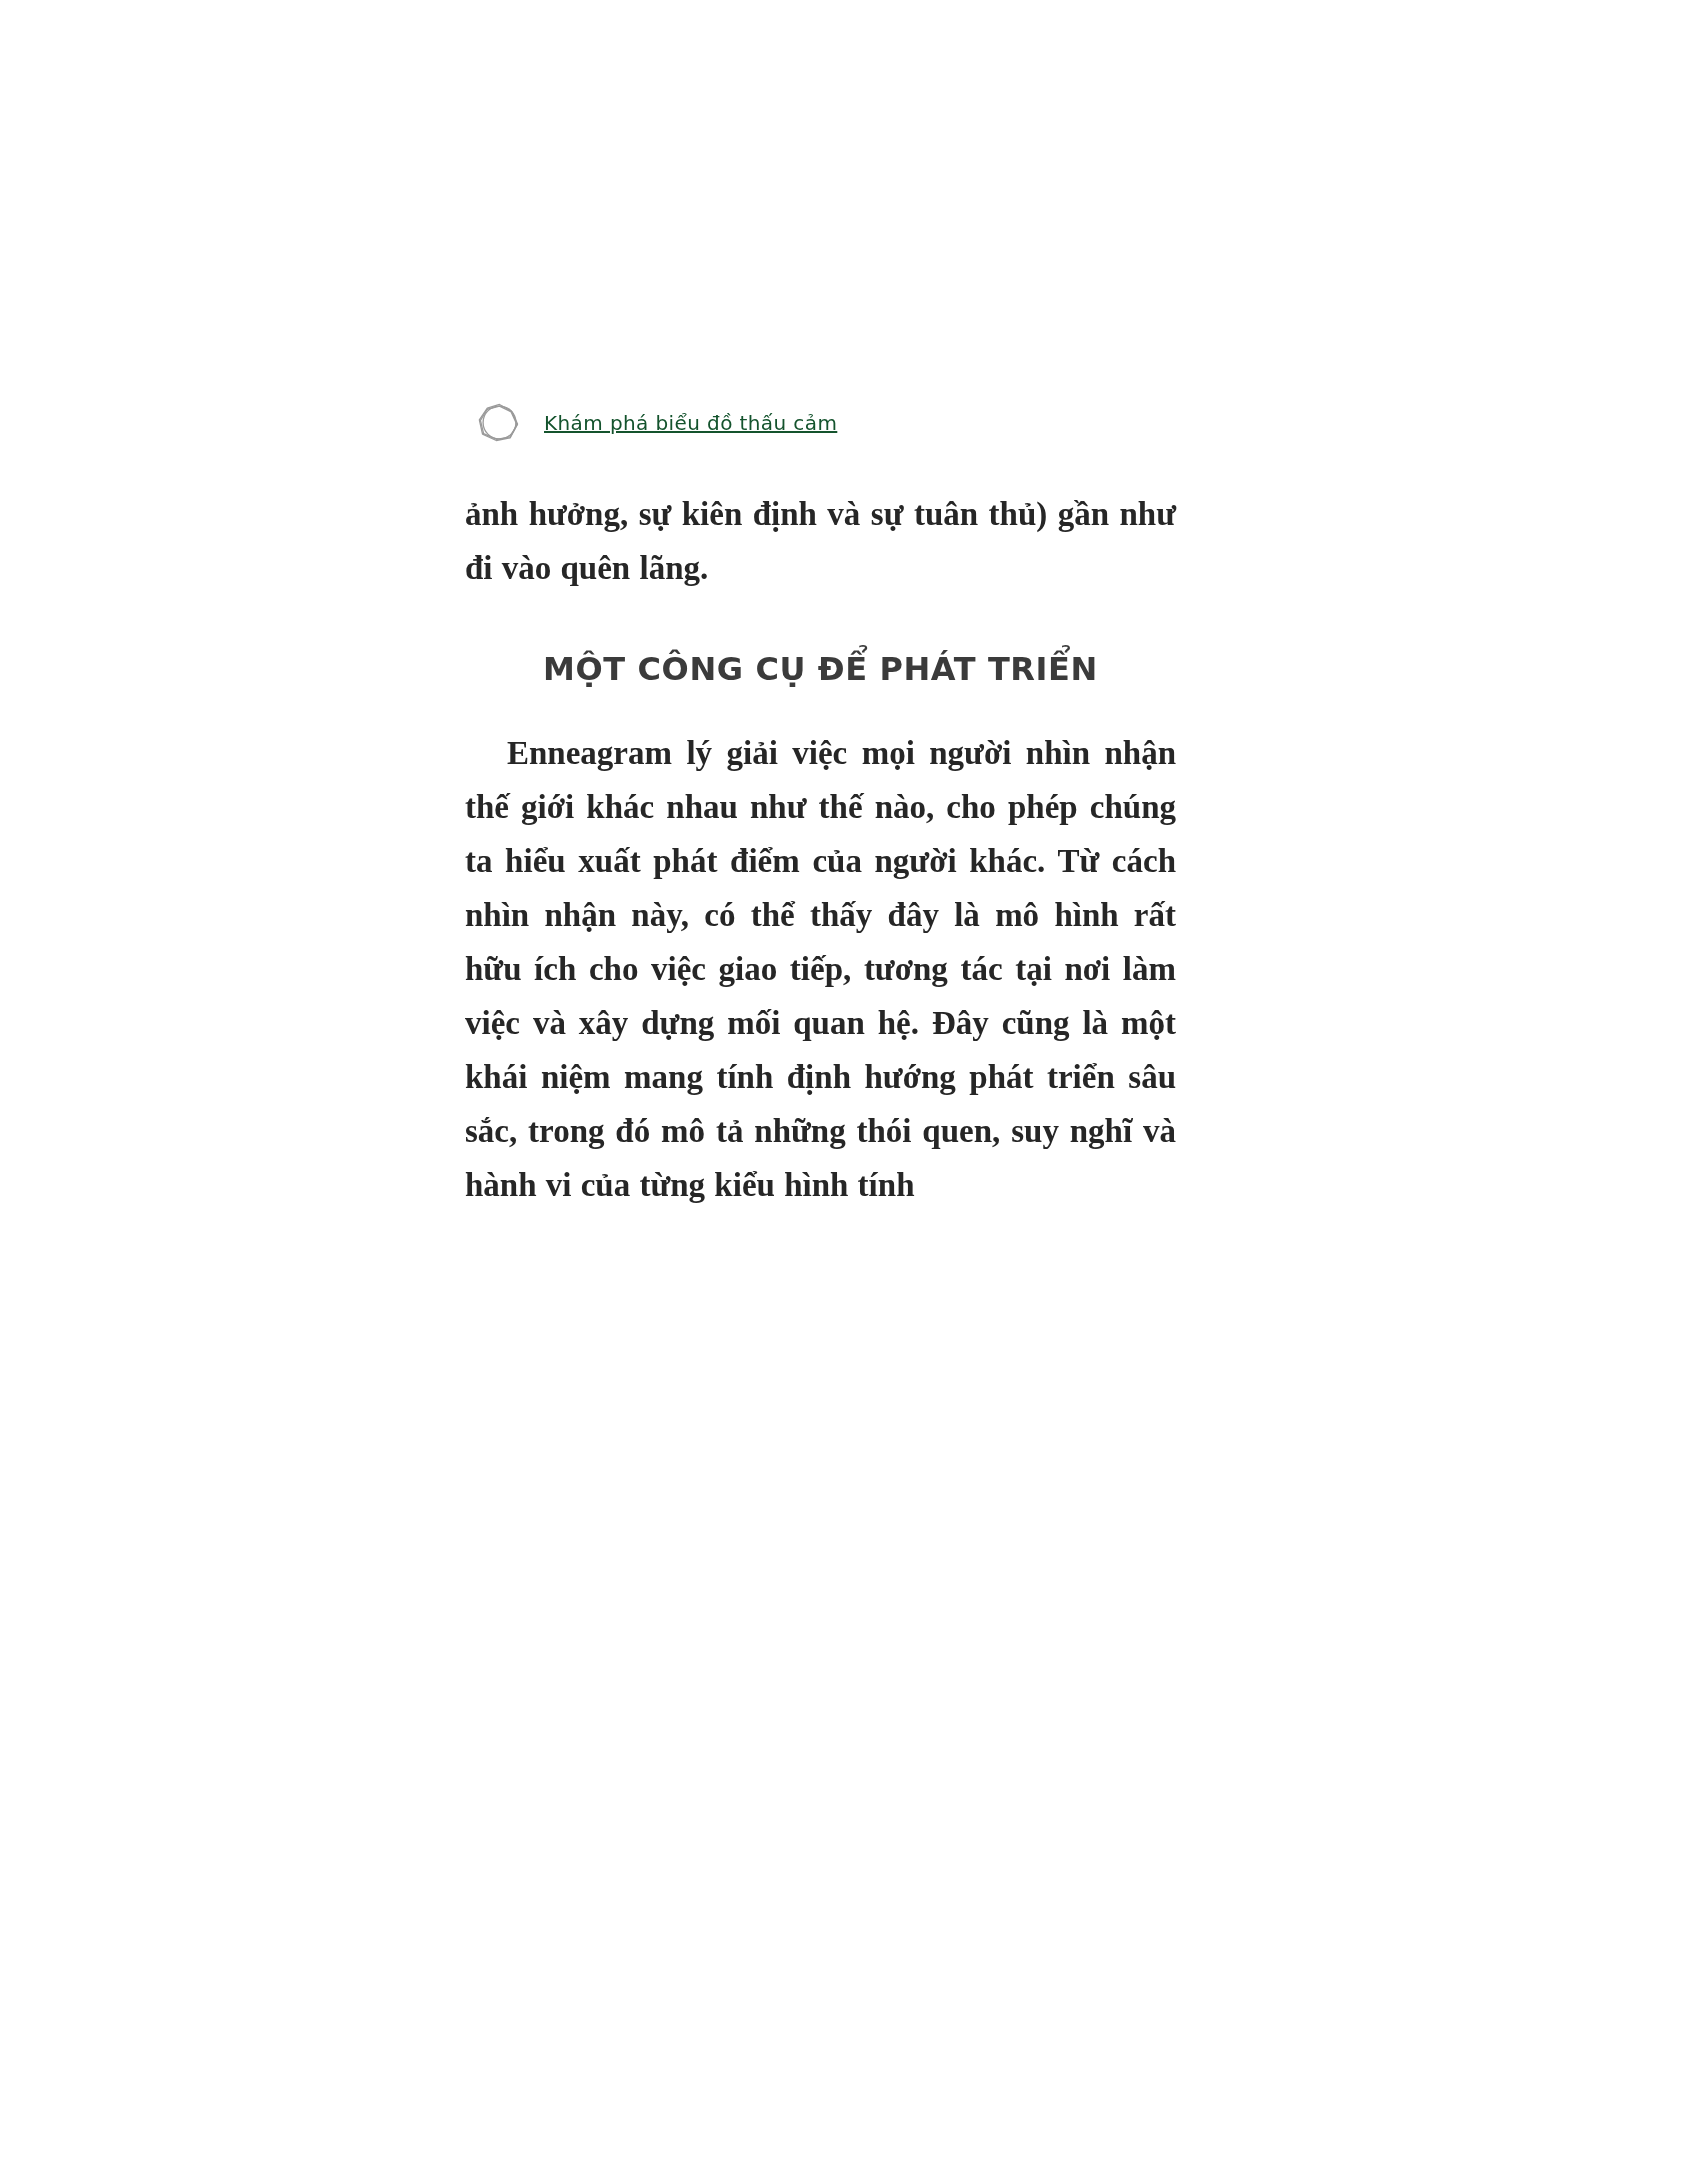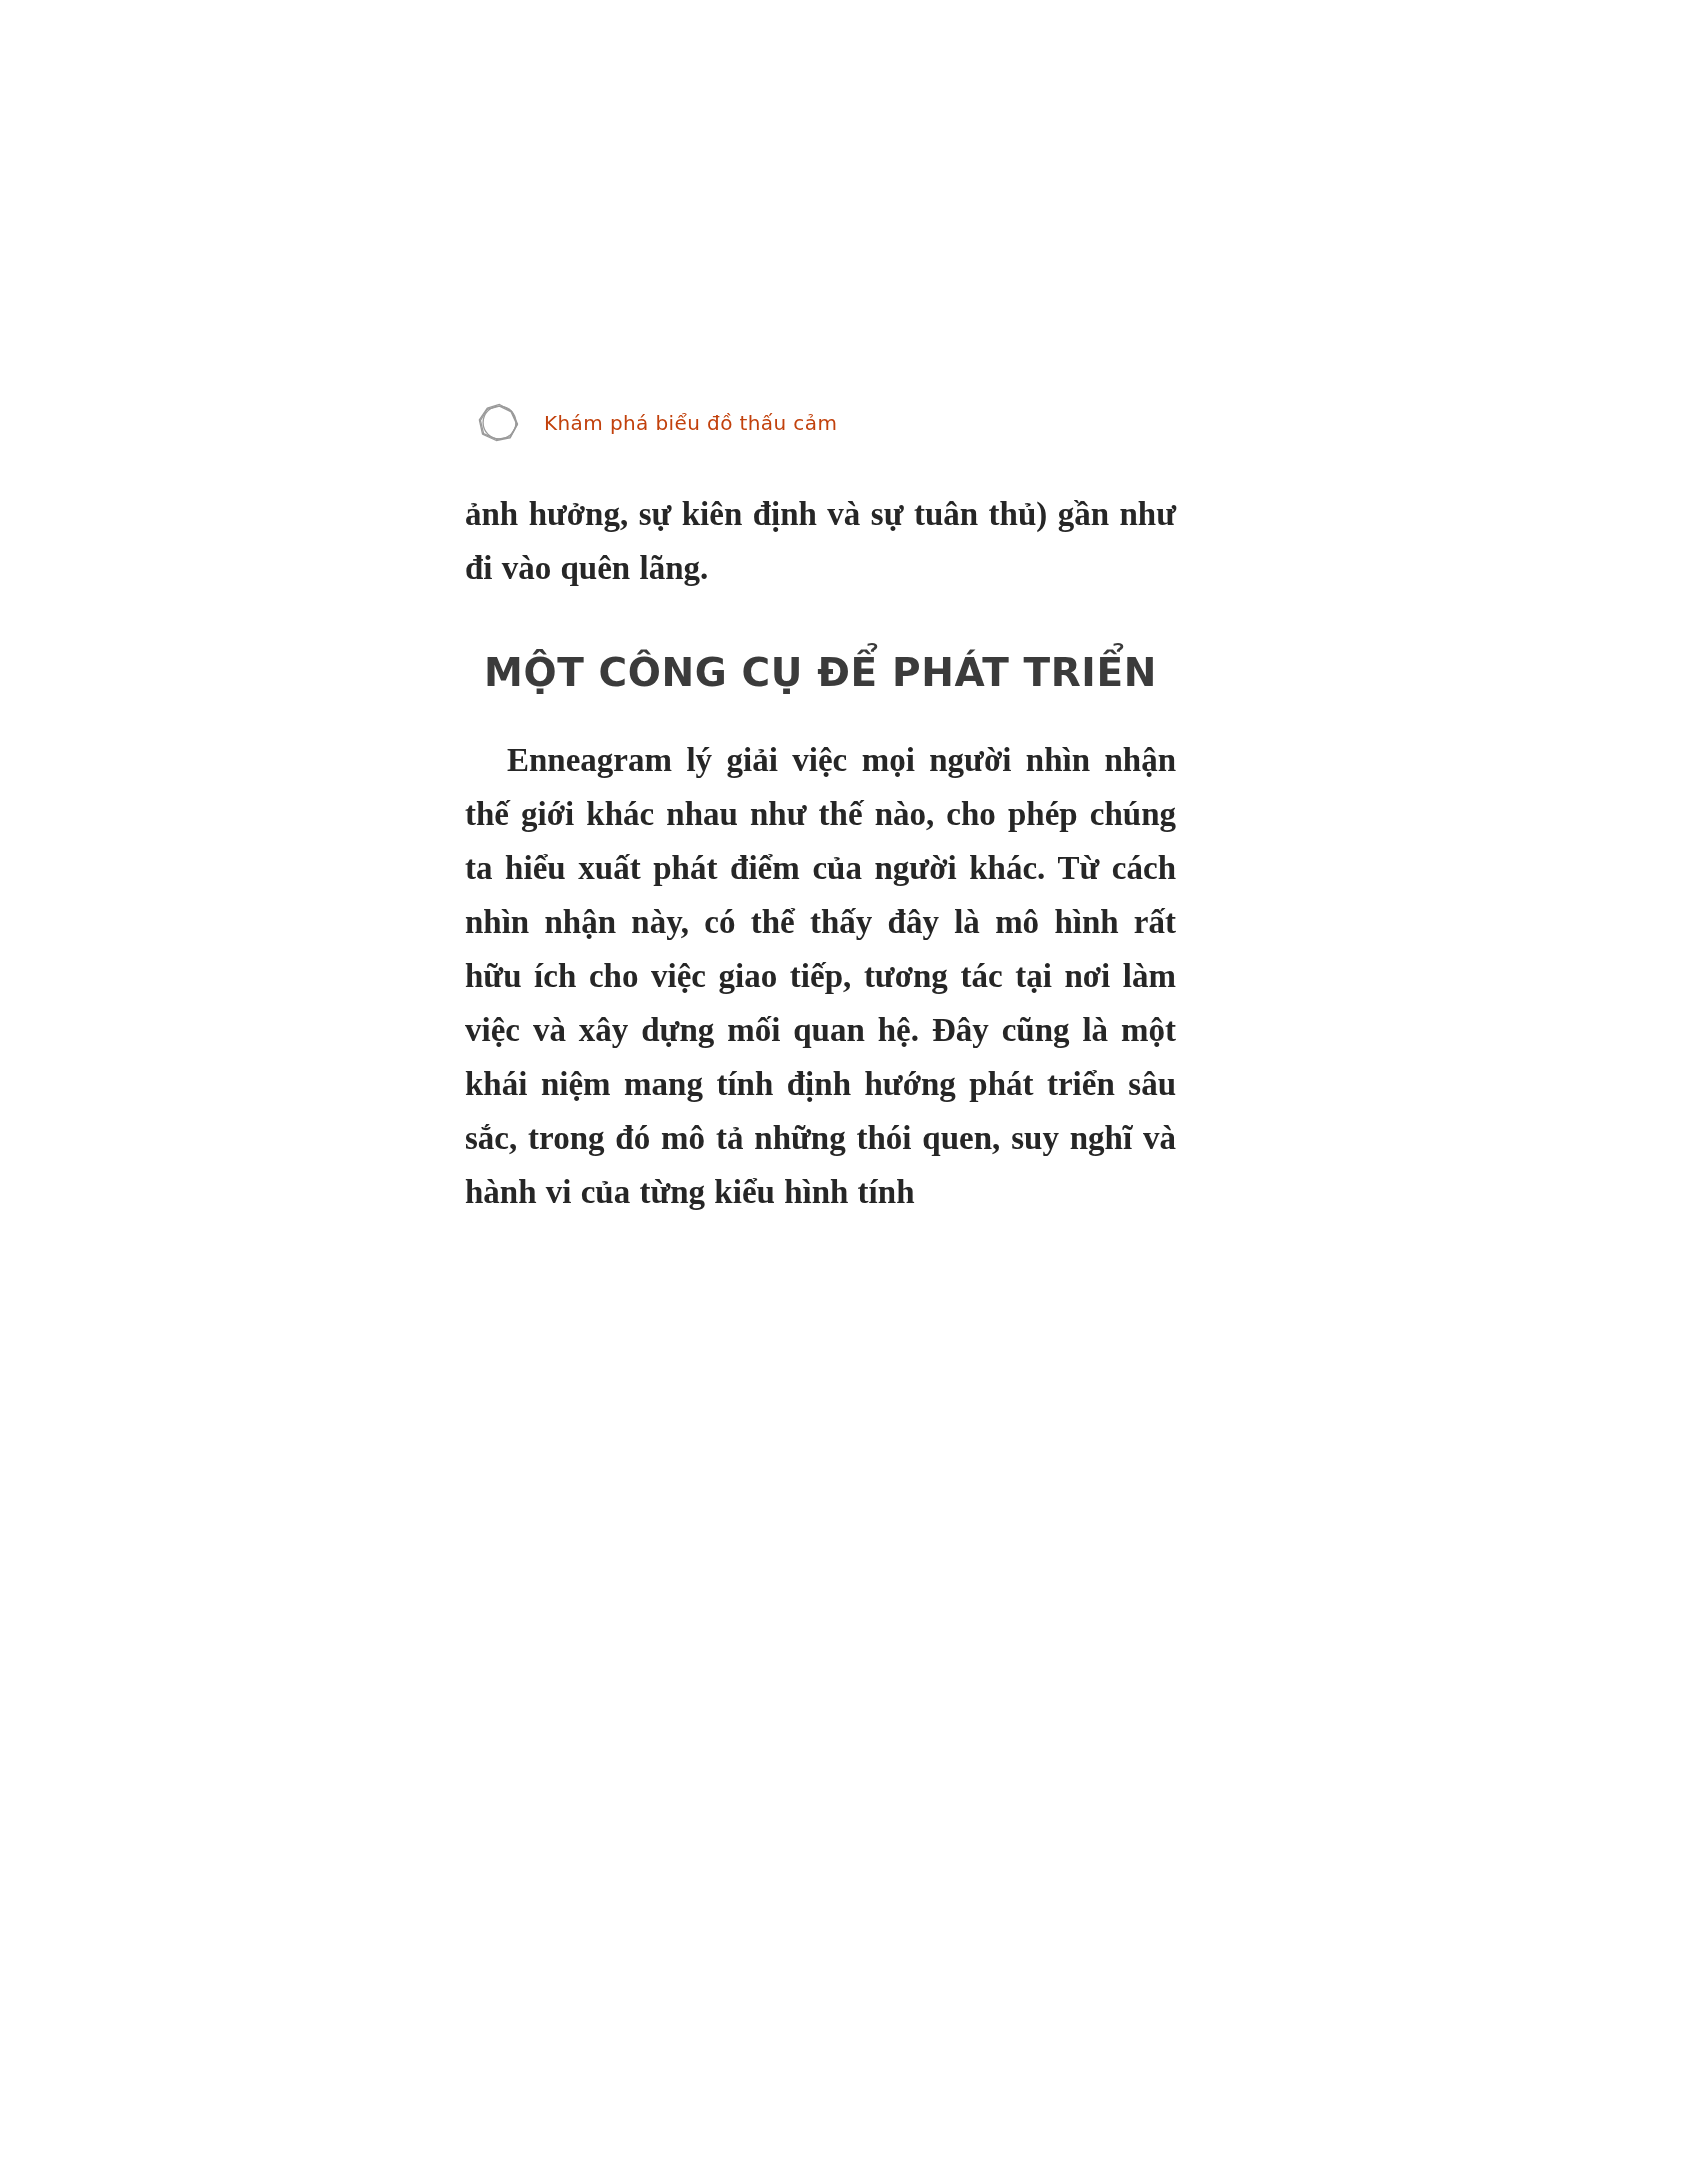--- a/index.html
+++ b/index.html
@@ -34,22 +34,23 @@
   .enneagram-mark {
     width: 53px;
     height: 53px;
     flex: 0 0 auto;
     display: block;
   }
   .running-head-text {
     font-family: "DejaVu Sans", sans-serif;
     font-size: 20px;
     letter-spacing: 0.4px;
-    color: #c2410c;
+    color: #14532d;
     white-space: nowrap;
+    text-decoration: underline;
   }
 
   
   .text-column {
     position: absolute;
     left: 465px;
     top: 487px;
     width: 711px;
   }
   p.body-par {
@@ -65,21 +66,21 @@
   p.body-par.indent {
     text-indent: 42px;
   }
   p.body-par + p.body-par {
     margin-top: 0;
   }
 
   h2.section-heading {
     font-family: "DejaVu Sans", sans-serif;
     font-weight: bold;
-    font-size: 39px;
+    font-size: 32px;
     letter-spacing: 0.6px;
     color: #3b3b3b;
     text-align: center;
     margin: 55px 0 38px 0;
     text-transform: uppercase;
   }
 
   
   .folio {
     position: absolute;

